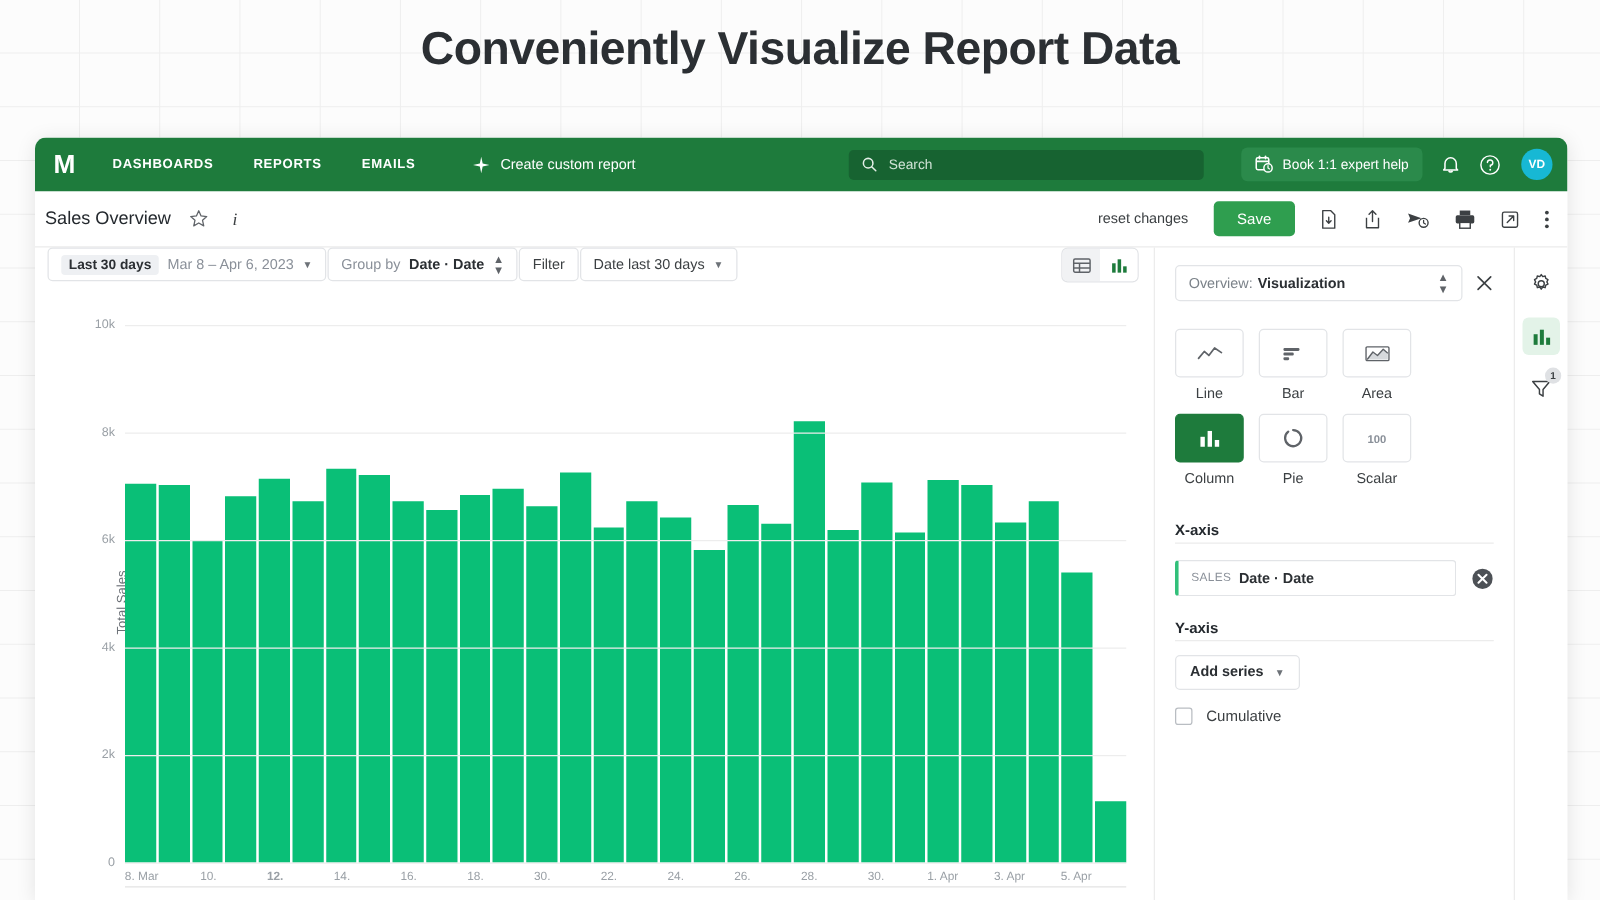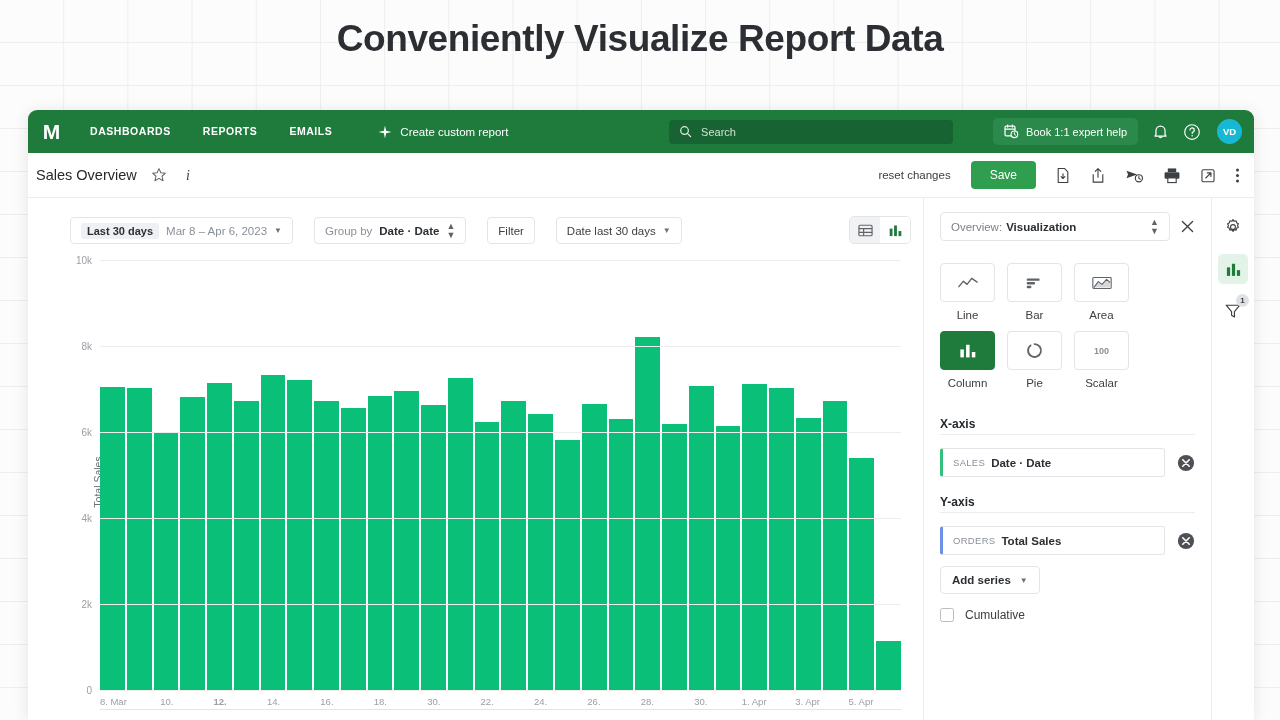--- a/index.html
+++ b/index.html
@@ -55,21 +55,21 @@
   }
   .spark { width: 14px; height: 14px; flex: none; }
   .nav-search {
     margin-left: auto; width: 284px; height: 24px;
     background: #176331; border-radius: 4px;
     display: flex; align-items: center; gap: 9px; padding: 0 10px;
     cursor: text;
   }
   .nav-search span { font-size: 11px; color: #cfe3d5; }
   .nav-expert {
-    margin-left: 40px; height: 27px; background: #2b8a4b;
+    margin-left: 30px; height: 27px; background: #2b8a4b;
     border-radius: 5px; display: flex; align-items: center; gap: 7px;
     padding: 0 11px; font-size: 11px; color: #fff; cursor: pointer;
     white-space: nowrap;
   }
   .nav-ico { margin-left: 14px; cursor: pointer; display:flex; align-items:center; }
   .avatar {
     margin-left: 16px; width: 25px; height: 25px; border-radius: 50%;
     background: #17b8d4; color: #fff; font-size: 9.5px; font-weight: 700;
     display: flex; align-items: center; justify-content: center; cursor: pointer;
   }
@@ -87,22 +87,22 @@
     margin-left: 20px; background: #2f9e4f; color: #fff;
     font-size: 12px; height: 28px; border-radius: 4px; border: 0;
     padding: 0 19px; cursor: pointer; font-family: inherit;
   }
   .tool-ico { margin-left: 19px; cursor: pointer; display:flex; align-items:center; }
   
   .body { flex: 1; display: flex; min-height: 0; }
   .main { flex: 1; display: flex; flex-direction: column; min-width: 0; }
   
   .filterbar {
-    height: 46px; flex: none; display: flex; align-items: flex-end;
-    padding: 0 12px 0 10px; gap: 21px; margin-left: 32px;
+    height: 46px; flex: none; display: flex; align-items: flex-start;
+    padding: 0 12px 0 10px; gap: 1px;
   }
   .ctl {
     height: 27px; border: 1px solid #e2e4e7; border-radius: 4px;
     display: flex; align-items: center; padding: 0 10px; gap: 7px;
     font-size: 11.5px; color: #3c4043; background: #fff; cursor: pointer;
     white-space: nowrap;
   }
   .chip {
     background: #eef0f3; border-radius: 3px; padding: 2px 6px;
     font-size: 11px; font-weight: 700; color: #2b2f33;
@@ -532,32 +532,20 @@
           </div>
           <div class="removebtn">
             <svg width="18" height="18" viewBox="0 0 20 20">
               <circle cx="10" cy="10" r="9" fill="#4d5156"></circle>
               <path d="M6.4 6.4 L13.6 13.6 M13.6 6.4 L6.4 13.6" stroke="#fff" stroke-width="1.8" stroke-linecap="round"></path>
             </svg>
           </div>
         </div>
 
         <div class="sec-title">Y-axis</div>
-        <div class="field-row">
-          <div class="field y">
-            <span class="tag">ORDERS</span>
-            <span class="fname">Total Sales</span>
-          </div>
-          <div class="removebtn">
-            <svg width="18" height="18" viewBox="0 0 20 20">
-              <circle cx="10" cy="10" r="9" fill="#4d5156"></circle>
-              <path d="M6.4 6.4 L13.6 13.6 M13.6 6.4 L6.4 13.6" stroke="#fff" stroke-width="1.8" stroke-linecap="round"></path>
-            </svg>
-          </div>
-        </div>
 
         <div class="addseries">
           <span>Add series</span>
           <span class="caret">▼</span>
         </div>
 
         <div class="checkrow">
           <div class="cbox"></div>
           <span class="cklabel">Cumulative</span>
         </div>

